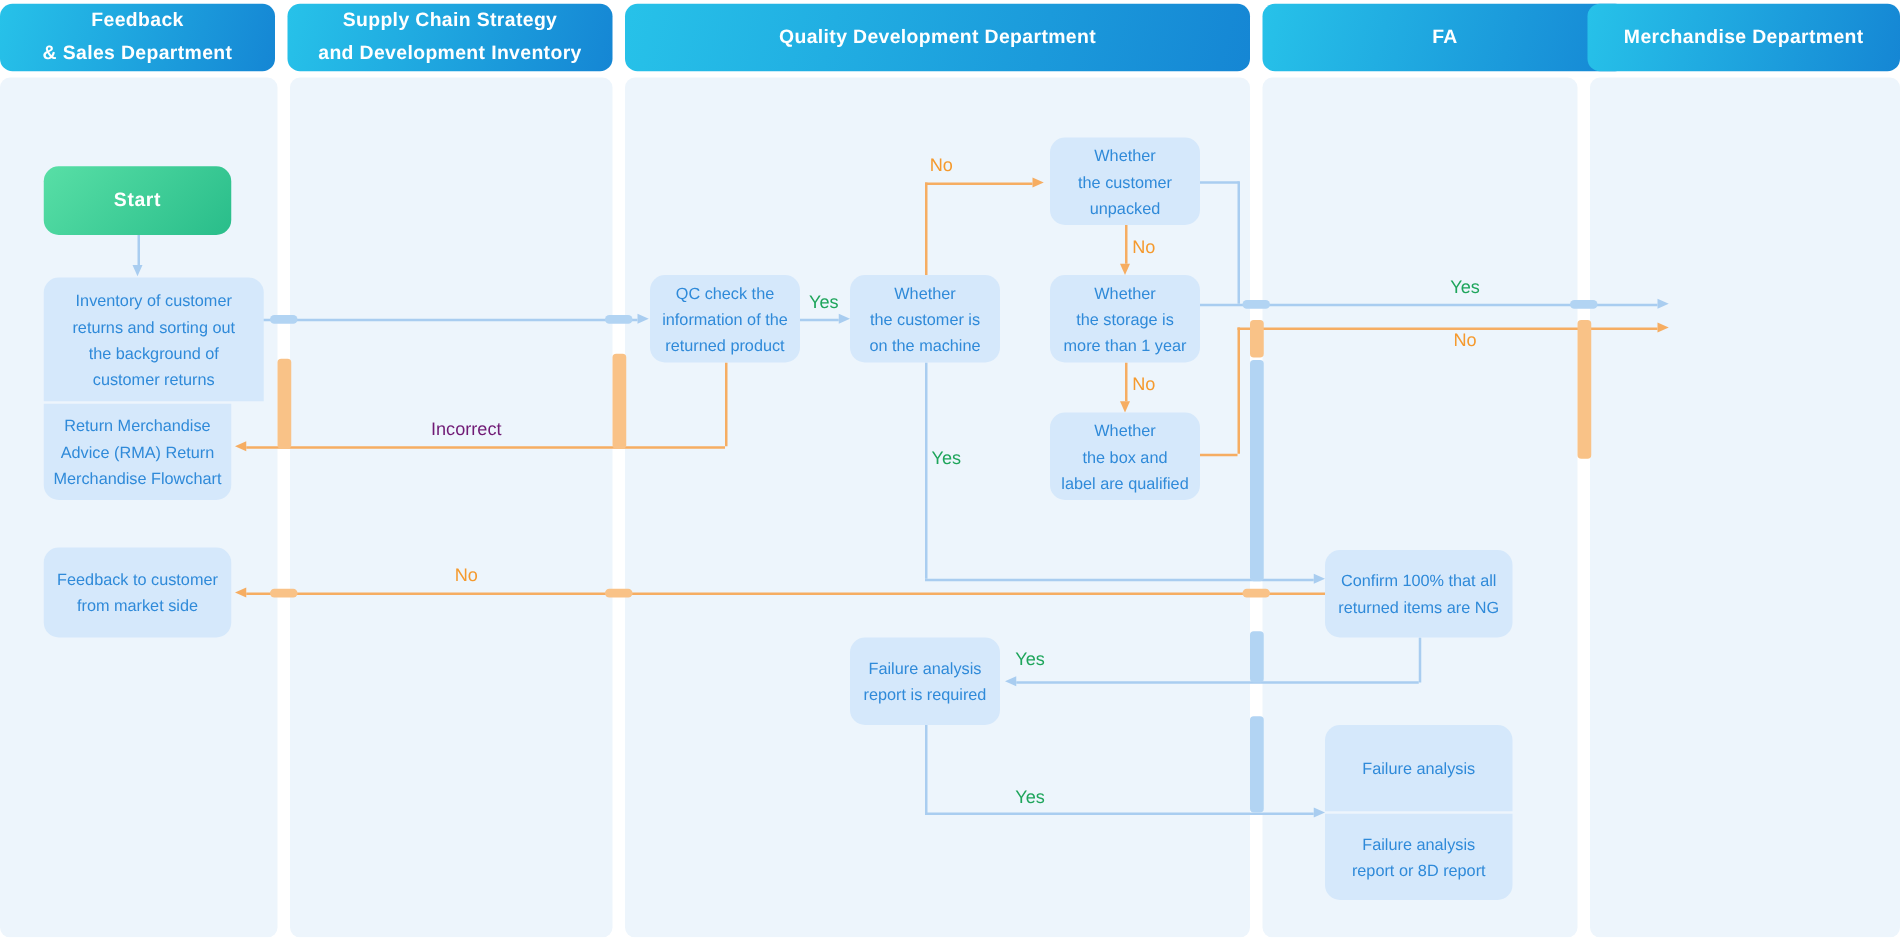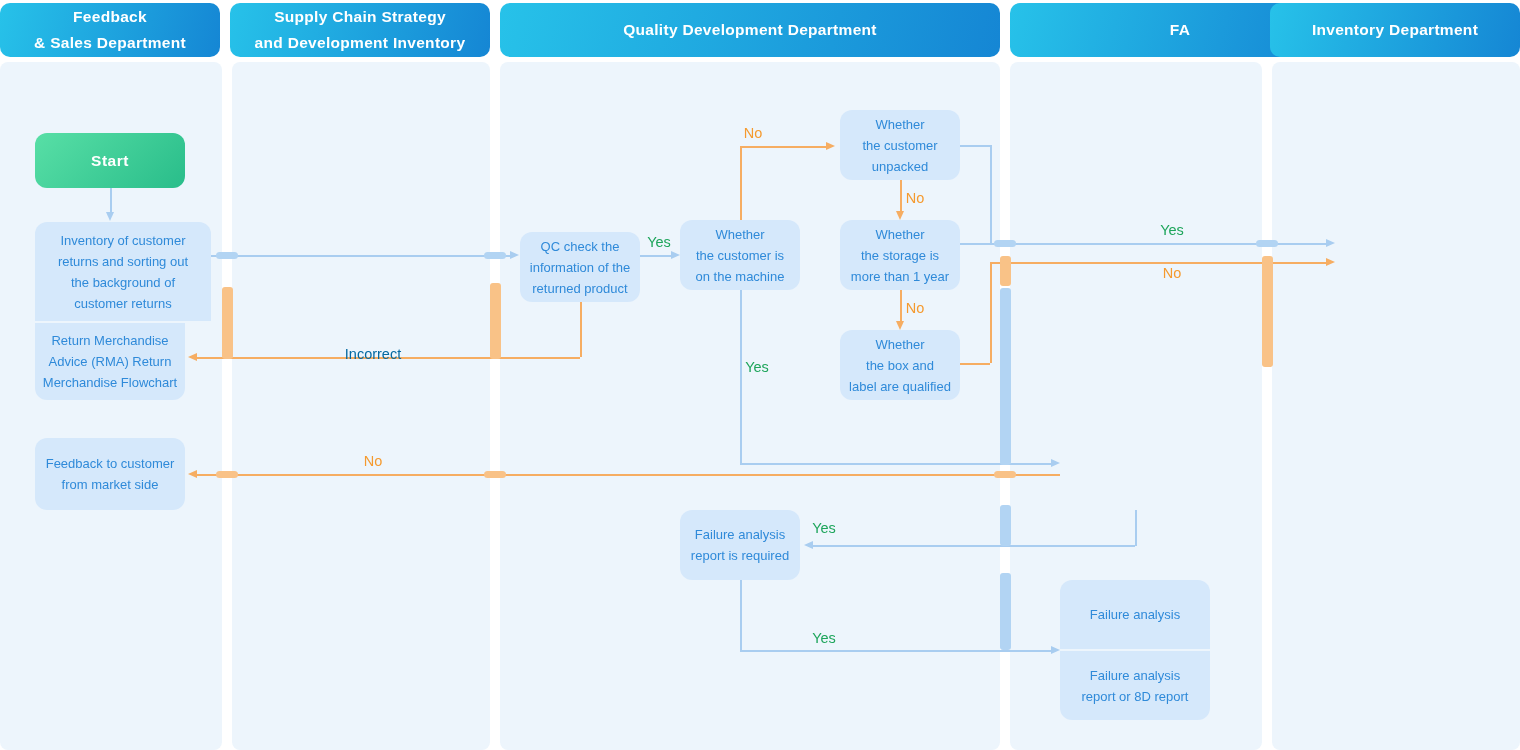--- a/index.html
+++ b/index.html
@@ -30,26 +30,26 @@
     <span>&amp; Sales Department</span>
   </div>
   <div class="lane-header" style="left:230px;width:260px;">
     <span>Supply Chain Strategy</span>
     <span>and Development Inventory</span>
   </div>
   <div class="lane-header" style="left:500px;width:500px;">
     <span>Quality Development Department</span>
 
   </div>
-  <div class="lane-header" style="left:1010px;width:292px;padding-left:24px;">
+  <div class="lane-header" style="left:1010px;width:292px;">
     <span>FA</span>
 
   </div>
   <div class="lane-header" style="left:1270px;width:250px;">
-    <span>Inventory Department</span>
+    <span>Merchandise Department</span>
 
   </div>
 
 <div class="lane" style="left: 0px; width: 222px; z-index: 0;"></div>
     <div class="lane" style="left: 232px; width: 258px; z-index: 0;"></div>
     <div class="lane" style="left: 500px; width: 500px; z-index: 0;"></div>
     <div class="lane" style="left: 1010px; width: 252px; z-index: 0;"></div>
     <div class="lane" style="left: 1272px; width: 248px; z-index: 0;"></div>
     <div class="seg" style="left: 110px; top: 188px; width: 1.6px; height: 24px; background: rgb(169, 205, 240); z-index: 1;"></div>
     <div class="arr" style="width: 0px; height: 0px; left: 105.5px; top: 212px; border-left: 4.5px solid transparent; border-right: 4.5px solid transparent; border-top: 9px solid rgb(169, 205, 240); z-index: 2;"></div>
@@ -102,45 +102,47 @@
     <div class="bridge" style="left: 999.5px; top: 573px; width: 11px; height: 77px; border-radius: 3px; background: rgb(178, 212, 243); z-index: 3;"></div>
     <div class="lbl" style="left: 659px; top: 242px; color: rgb(30, 165, 91); z-index: 4;">Yes</div>
     <div class="lbl" style="left: 1172px; top: 230px; color: rgb(30, 165, 91); z-index: 4;">Yes</div>
     <div class="lbl" style="left: 1172px; top: 273px; color: rgb(245, 154, 46); z-index: 4;">No</div>
     <div class="lbl" style="left: 757px; top: 367px; color: rgb(30, 165, 91); z-index: 4;">Yes</div>
     <div class="lbl" style="left: 824px; top: 528px; color: rgb(30, 165, 91); z-index: 4;">Yes</div>
     <div class="lbl" style="left: 824px; top: 638px; color: rgb(30, 165, 91); z-index: 4;">Yes</div>
     <div class="lbl" style="left: 753px; top: 133px; color: rgb(245, 154, 46); z-index: 4;">No</div>
     <div class="lbl" style="left: 915px; top: 198px; color: rgb(245, 154, 46); z-index: 4;">No</div>
     <div class="lbl" style="left: 915px; top: 308px; color: rgb(245, 154, 46); z-index: 4;">No</div>
-    <div class="lbl" style="left: 373px; top: 354px; color: #0369a1; z-index: 4;">Incorrect</div>
+    <div class="lbl" style="left: 373px; top: 344px; color: #701a75; z-index: 4;">Incorrect</div>
     <div class="lbl" style="left: 373px; top: 461px; color: rgb(245, 154, 46); z-index: 4;">No</div>
     <div class="node start" style="left: 35px; top: 133px; width: 150px; height: 55px; border-radius: 12px; z-index: 5;">Start</div>
     <div class="node" style="left: 35px; top: 222px; width: 176px; height: 99px; border-radius: 12px 12px 0px 0px; z-index: 5;">Inventory of customer
 returns and sorting out
 the background of
 customer returns</div>
     <div class="node" style="left: 35px; top: 323px; width: 150px; height: 77px; border-radius: 0px 0px 12px 12px; z-index: 5;">Return Merchandise
 Advice (RMA) Return
 Merchandise Flowchart</div>
     <div class="node" style="left: 35px; top: 438px; width: 150px; height: 72px; border-radius: 12px; z-index: 5;">Feedback to customer
 from market side</div>
-    <div class="node" style="left: 520px; top: 232px; width: 120px; height: 70px; border-radius: 12px; z-index: 5;">QC check the
+    <div class="node" style="left: 520px; top: 220px; width: 120px; height: 70px; border-radius: 12px; z-index: 5;">QC check the
 information of the
 returned product</div>
     <div class="node" style="left: 680px; top: 220px; width: 120px; height: 70px; border-radius: 12px; z-index: 5;">Whether
 the customer is
 on the machine</div>
     <div class="node" style="left: 840px; top: 110px; width: 120px; height: 70px; border-radius: 12px; z-index: 5;">Whether
 the customer
 unpacked</div>
     <div class="node" style="left: 840px; top: 220px; width: 120px; height: 70px; border-radius: 12px; z-index: 5;">Whether
 the storage is
 more than 1 year</div>
     <div class="node" style="left: 840px; top: 330px; width: 120px; height: 70px; border-radius: 12px; z-index: 5;">Whether
 the box and
 label are qualified</div>
+    <div class="node" style="left: 1060px; top: 440px; width: 150px; height: 70px; border-radius: 12px; z-index: 5;">Confirm 100% that all
+returned items are NG</div>
     <div class="node" style="left: 680px; top: 510px; width: 120px; height: 70px; border-radius: 12px; z-index: 5;">Failure analysis
 report is required</div>
     <div class="node" style="left: 1060px; top: 580px; width: 150px; height: 69px; border-radius: 12px 12px 0px 0px; z-index: 5;">Failure analysis</div>
     <div class="node" style="left: 1060px; top: 651px; width: 150px; height: 69px; border-radius: 0px 0px 12px 12px; z-index: 5;">Failure analysis
 report or 8D report</div>
   </div>
 
 </body></html>

